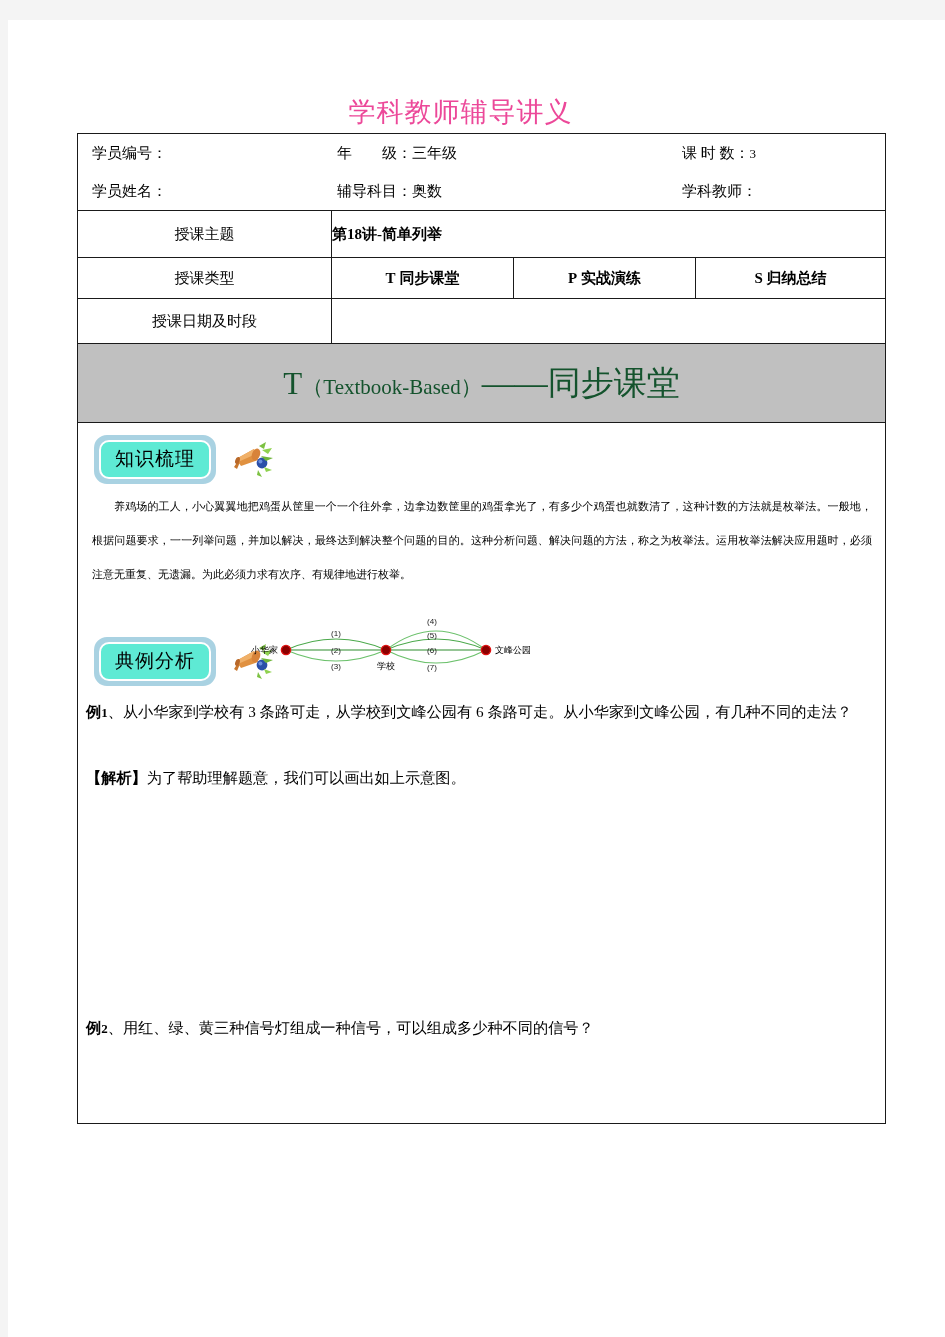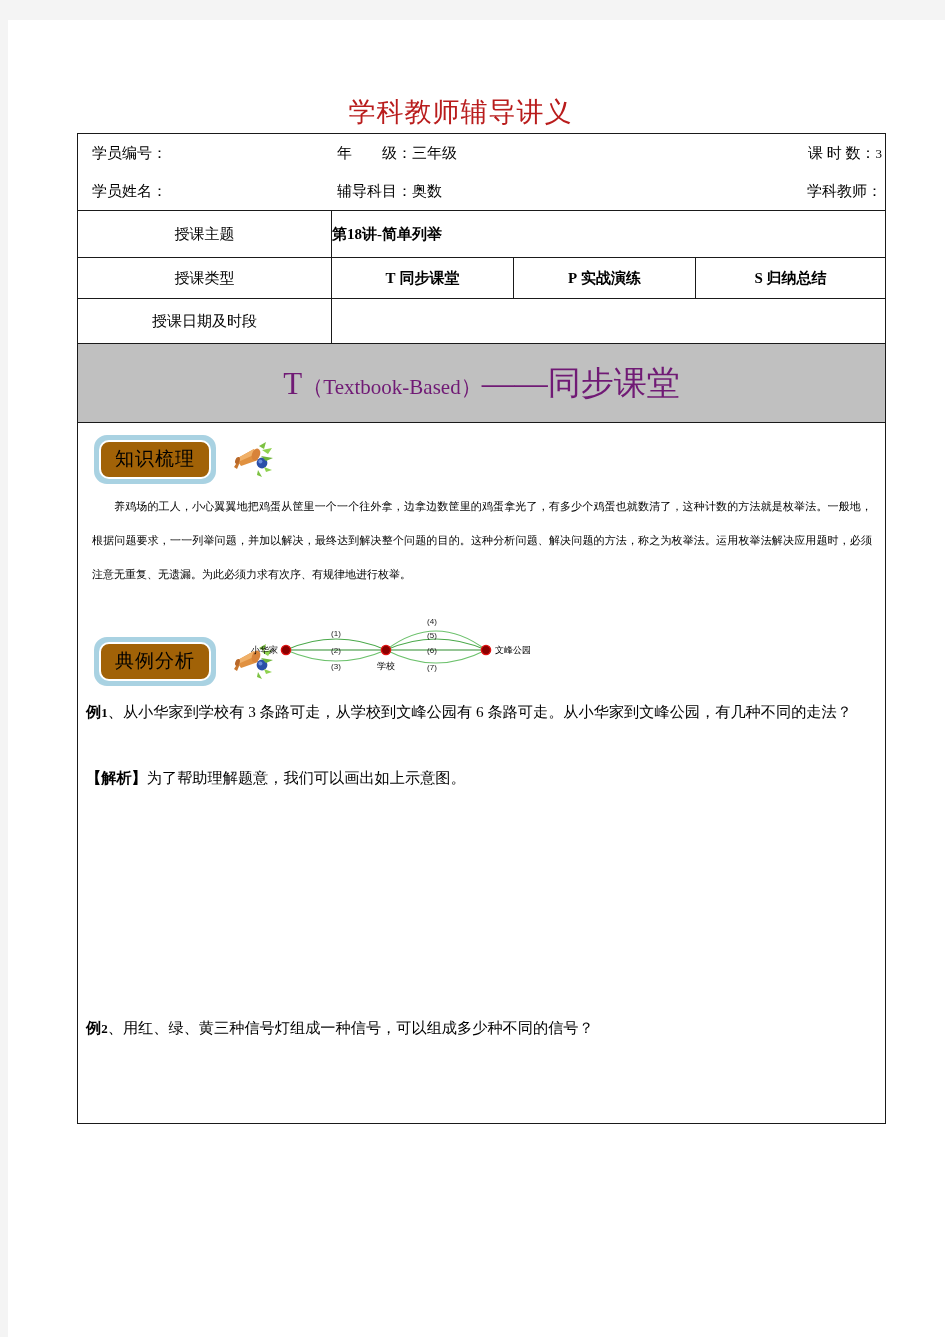--- a/index.html
+++ b/index.html
@@ -22,21 +22,21 @@
     background: #ffffff;
   }
   .doc-title {
     position: absolute;
     left: 0;
     top: 74px;
     width: 905px;
     text-align: center;
     font-size: 27px;
     font-weight: normal;
-    color: #b91c1c;
+    color: #ec4899;
     letter-spacing: 1px;
     font-family: "Liberation Serif", "DejaVu Serif", serif;
   }
 
   
   .main-table {
     position: absolute;
     left: 69px;
     top: 113px;
     width: 808px;
@@ -64,21 +64,21 @@
     align-items: center;
     height: 38px;
   }
   .info-seg {
     font-size: 15px;
     white-space: nowrap;
     font-family: "Liberation Serif", "DejaVu Serif", serif;
   }
   .seg-a { width: 245px; padding-left: 14px; }
   .seg-b { width: 345px; }
-  .seg-c { width: 200px; text-align: right; }
+  .seg-c { width: 200px; }
 
   .lbl-col {
     width: 254px;
     text-align: center;
     font-size: 15px;
   }
   .subject-cell {
     font-size: 18px;
     font-weight: bold;
     height: 46px;
@@ -101,21 +101,21 @@
   
   .banner-cell {
     background: #c0c0c0;
     height: 78px;
     text-align: center;
   }
   .banner-text {
     font-size: 31px;
     letter-spacing: 0px;
     font-family: "Liberation Serif", "DejaVu Serif", serif;
-    color: #701a75;
+    color: #14532d;
     white-space: nowrap;
   }
   .banner-text .big-cn { font-size: 33px; }
   .banner-text .paren { font-size: 21px; }
   .banner-text .tb { font-size: 21px; }
 
   
   .content-cell {
     height: 700px;
     vertical-align: top;
@@ -135,21 +135,21 @@
   }
   .badge {
     border: 3px solid #a9d2e2;
     border-radius: 13px;
     background: #a9d2e2;
     padding: 2px;
   }
   .badge-inner {
     border: 2px solid #ffffff;
     border-radius: 10px;
-    background: #a16207;
+    background: #5eead4;
     padding: 4px 14px 5px 14px;
     font-size: 19px;
     color: #000;
     font-family: "Liberation Sans", "DejaVu Sans", sans-serif;
     letter-spacing: 1px;
     white-space: nowrap;
   }
   .megaphone {
     margin-left: 12px;
     width: 46px;

